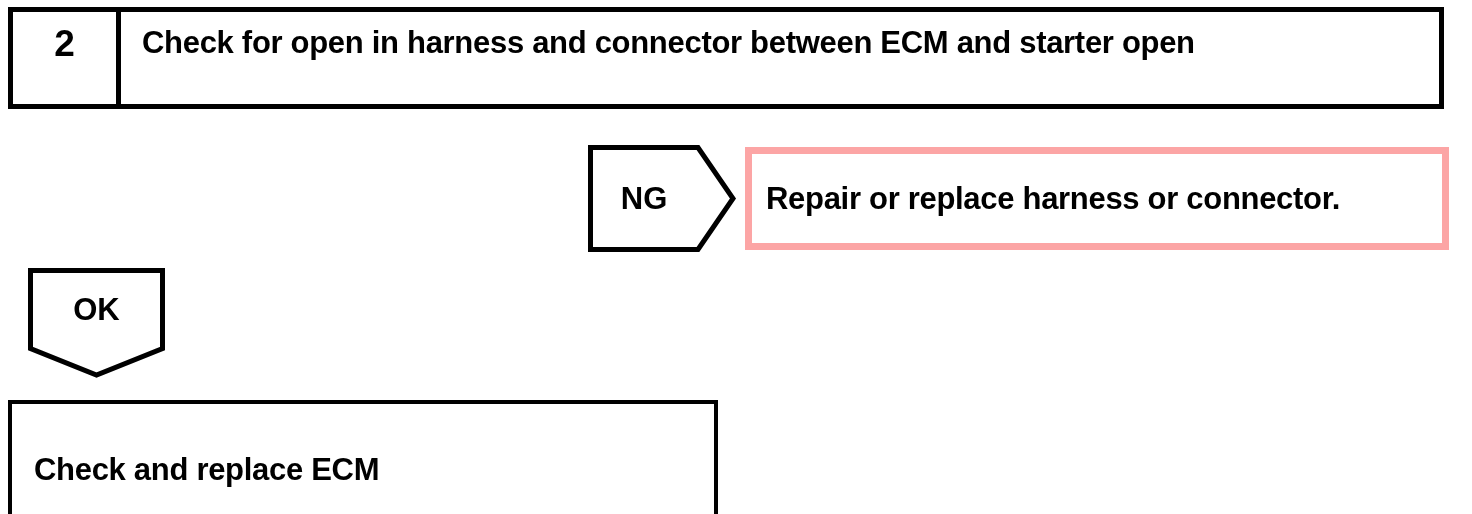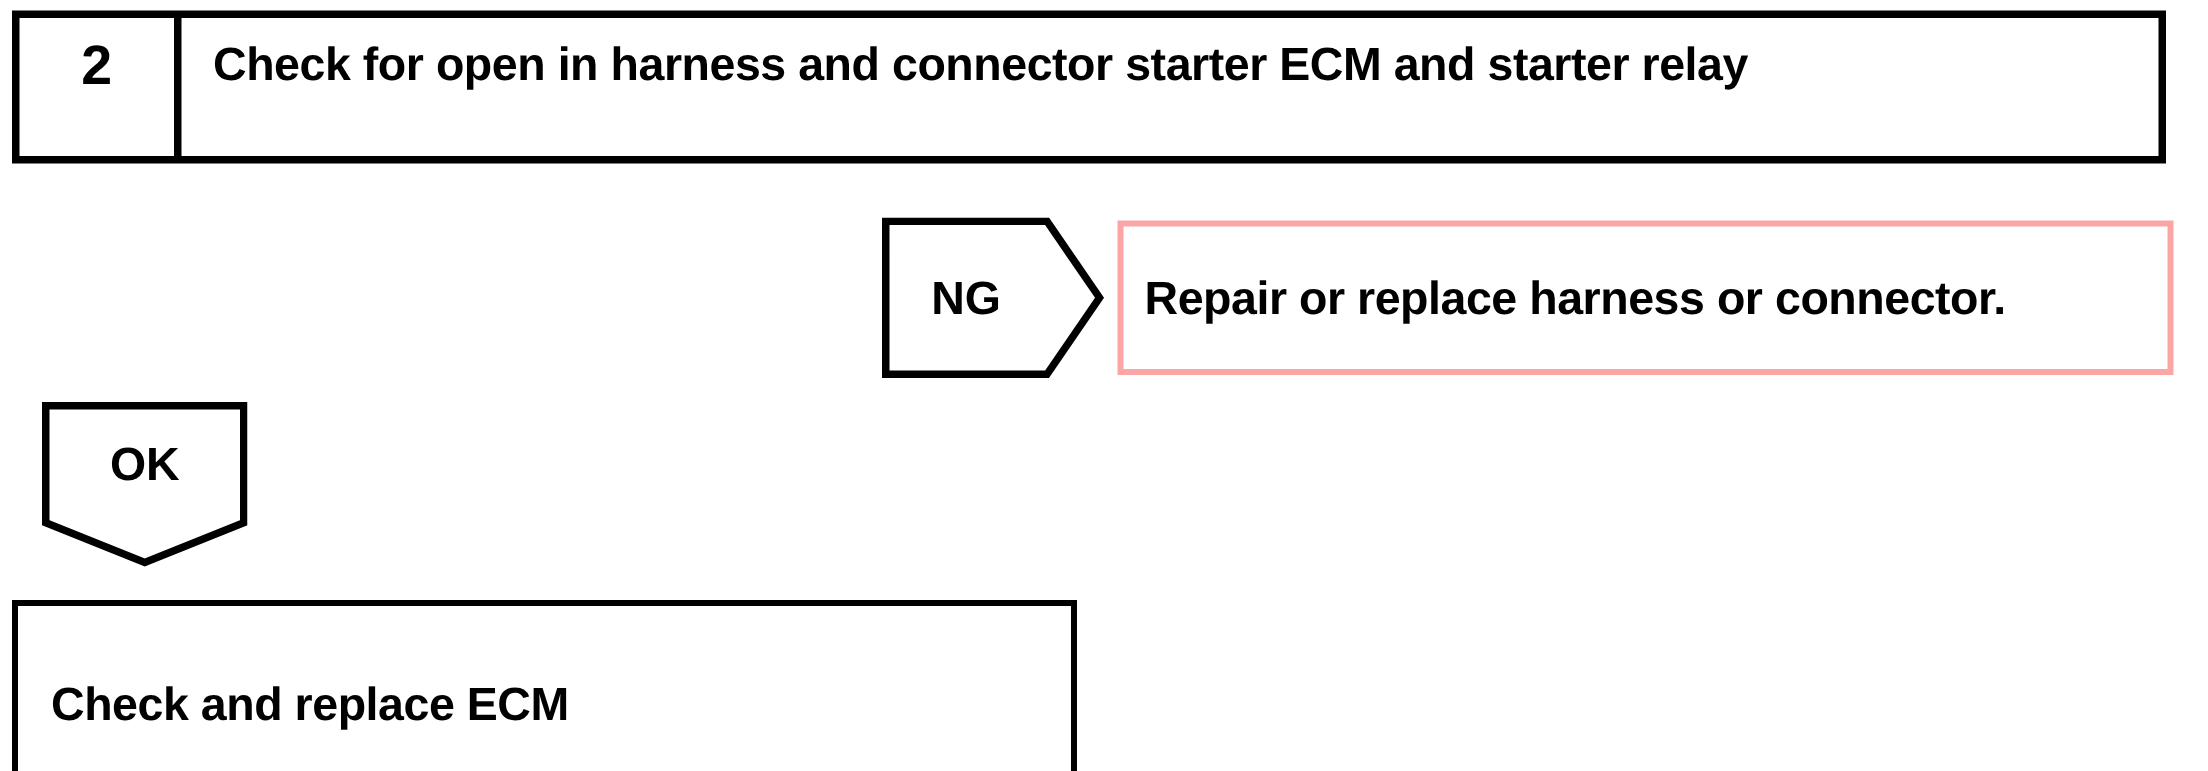--- a/index.html
+++ b/index.html
@@ -48,21 +48,21 @@
     position: absolute; left: 0; top: 0;
     width: 112px; height: 107px;
     display: flex; align-items: center; justify-content: center;
     font-size: 31px;
   }
 
   
   .ng-action-box {
     left: 745px; top: 147px;
     width: 704px; height: 103px;
-    border: 4px solid #fca5a5;
+    border: 7px solid #fca5a5;
     display: flex;
     align-items: center;
     padding-left: 14px;
     font-size: 31px;
     letter-spacing: -0.3px;
     background: #fff;
   }
 
   
   .ok-wrap { left: 28px; top: 268px; width: 137px; height: 112px; }
@@ -90,21 +90,21 @@
 </head>
 <body>
 
 <div class="page">
 
   <div class="abs step-box">
     <div class="step-number-cell">
       <span>2</span>
     </div>
     <div class="step-title-cell">
-      <span>Check for open in harness and connector starter ECM and starter relay</span>
+      <span>Check for open in harness and connector between ECM and starter open</span>
     </div>
   </div>
 
   <div class="abs ng-wrap">
     <svg width="150" height="107" viewBox="0 0 150 107">
       <polygon points="2.5,2.5 110,2.5 145,53.5 110,104.5 2.5,104.5" fill="#ffffff" stroke="#000000" stroke-width="5" stroke-linejoin="miter"></polygon>
     </svg>
     <span class="ng-label">NG</span>
   </div>
 

